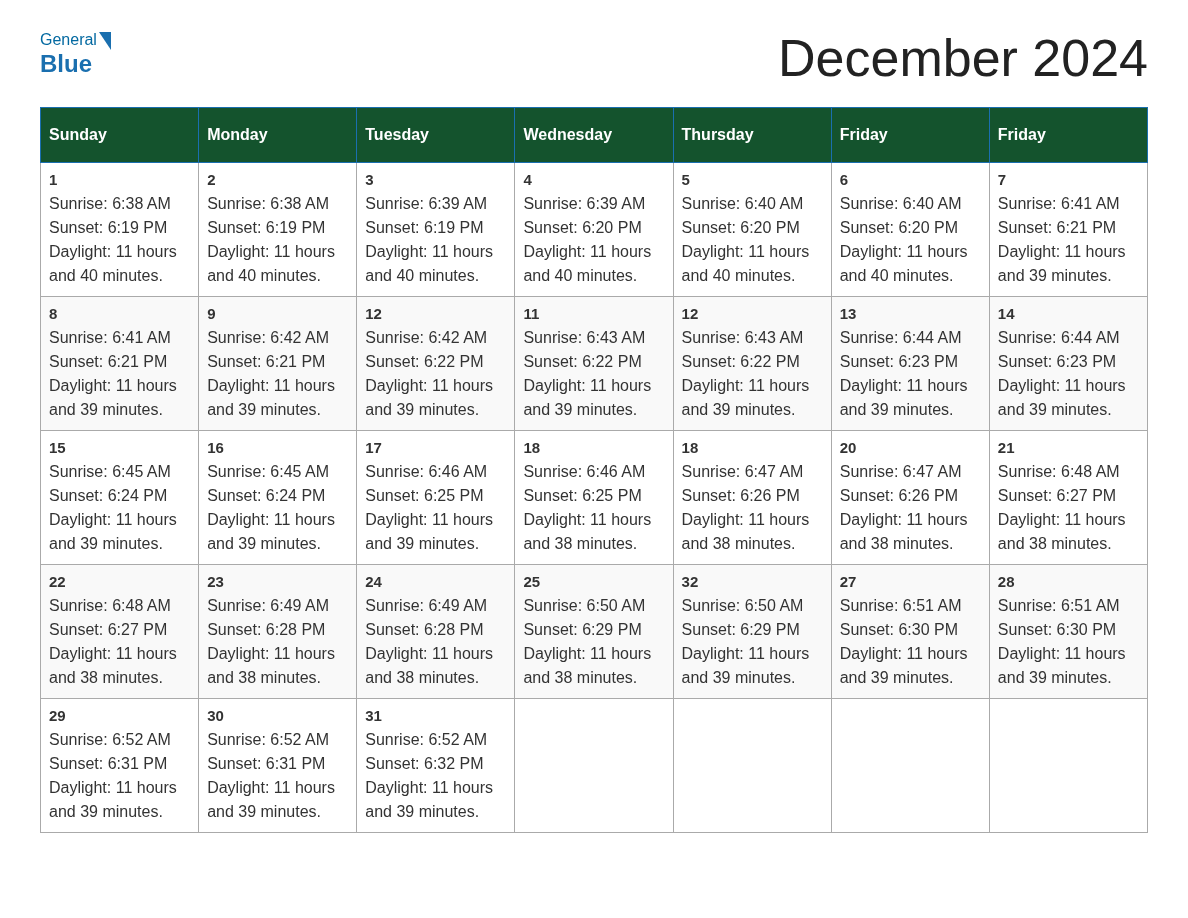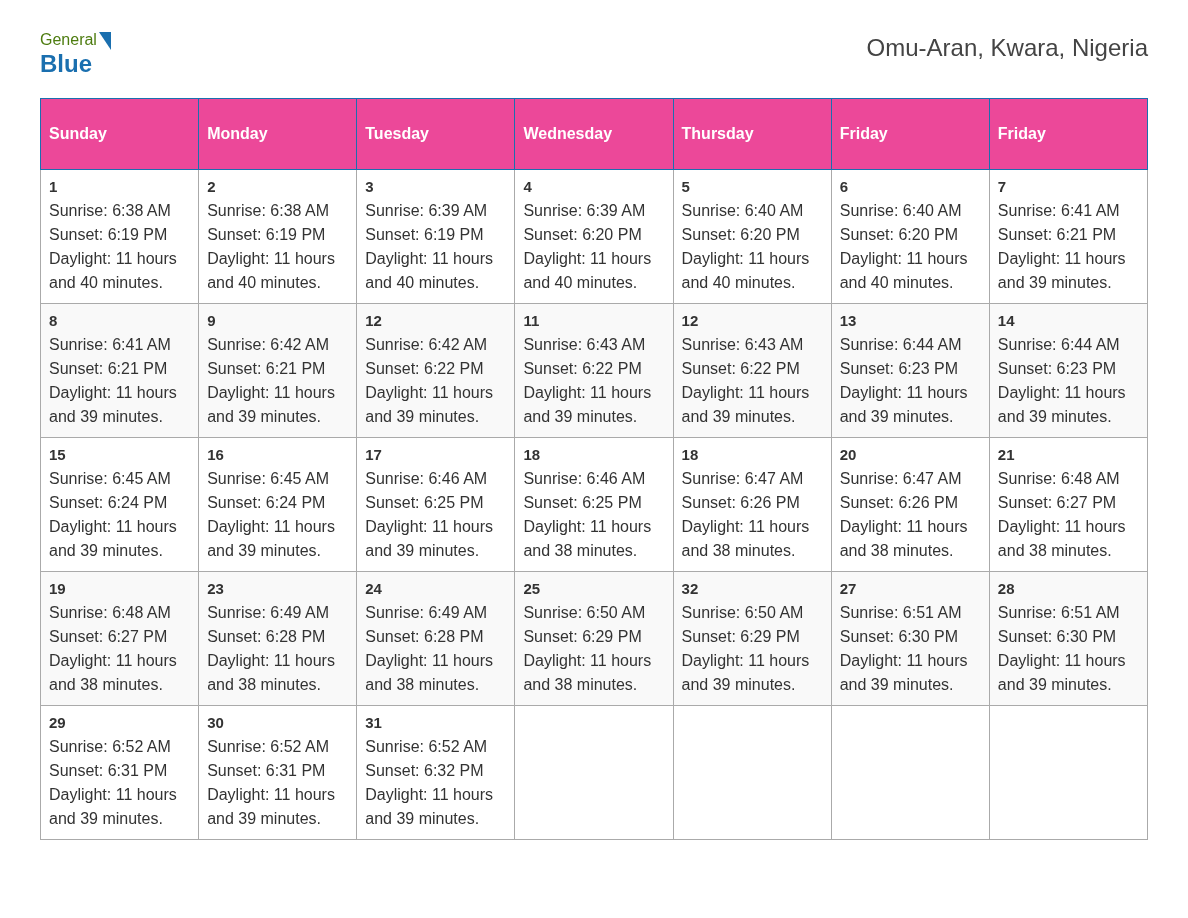--- a/index.html
+++ b/index.html
@@ -14,21 +14,21 @@
       display: flex;
       justify-content: space-between;
       align-items: flex-start;
       margin-bottom: 20px;
     }
     .logo {
       display: flex;
       flex-direction: column;
       align-items: flex-start;
     }
-    .logo-general { color: #4d7c0f; }
+    .logo-general { color: #0369a1; }
     .logo-arrow {
       display: inline-block;
       width: 0;
       height: 0;
       border-left: 12px solid transparent;
       border-right: 0px solid transparent;
       border-top: 18px solid #1a6faf;
       margin-left: 2px;
       margin-top: 2px;
     }
@@ -46,23 +46,23 @@
       font-weight: normal;
       color: #444;
       margin-top: 4px;
     }
     .calendar {
       width: 100%;
       border-collapse: collapse;
       border: 1px solid #999;
     }
     .calendar th {
-      background-color: #ec4899;
+      background-color: #14532d;
       color: white;
-      padding: 26px 8px;
+      padding: 18px 8px;
       text-align: left;
       font-size: 16px;
       font-weight: bold;
       border: 1px solid #1a6faf;
     }
     .calendar td {
       vertical-align: top;
       padding: 8px;
       border: 1px solid #aaa;
       width: 14.28%;
@@ -106,21 +106,21 @@
 
 <div class="header">
   <div class="logo">
     <div class="logo-row">
       <span class="logo-general">General</span>
       <span class="logo-arrow"></span>
     </div>
     <div class="logo-blue-text">Blue</div>
   </div>
   <div class="title-section">
-    <h2>Omu-Aran, Kwara, Nigeria</h2>
+    <h1>December 2024</h1>
   </div>
 </div>
 
 <table class="calendar">
   <thead>
     <tr>
     <th>Sunday</th>
         <th>Monday</th>
         <th>Tuesday</th>
         <th>Wednesday</th>
@@ -299,21 +299,21 @@
         <span class="day-number">21</span>
         <div class="day-info">
           <span>Sunrise: 6:48 AM</span><br>
           <span>Sunset: 6:27 PM</span><br>
           <span>Daylight: 11 hours and 38 minutes.</span>
         </div>
       </td>
       </tr>
       <tr>
         <td>
-        <span class="day-number">19</span>
+        <span class="day-number">22</span>
         <div class="day-info">
           <span>Sunrise: 6:48 AM</span><br>
           <span>Sunset: 6:27 PM</span><br>
           <span>Daylight: 11 hours and 38 minutes.</span>
         </div>
       </td>
         <td>
         <span class="day-number">23</span>
         <div class="day-info">
           <span>Sunrise: 6:49 AM</span><br>

